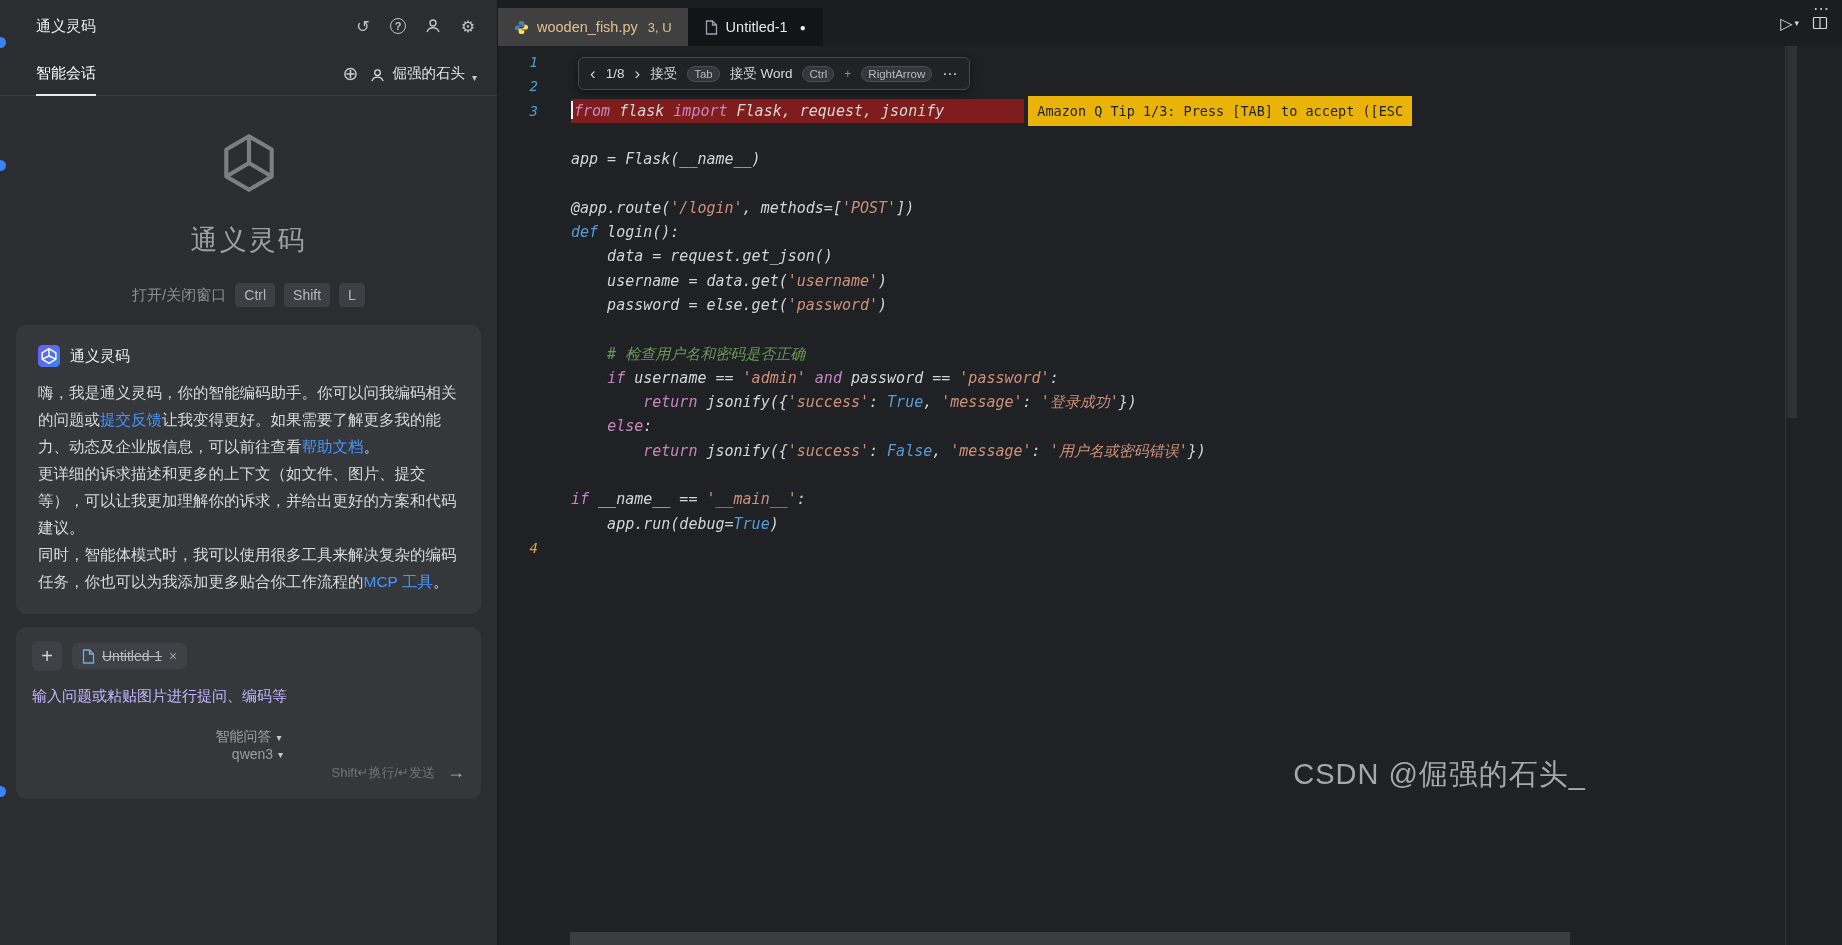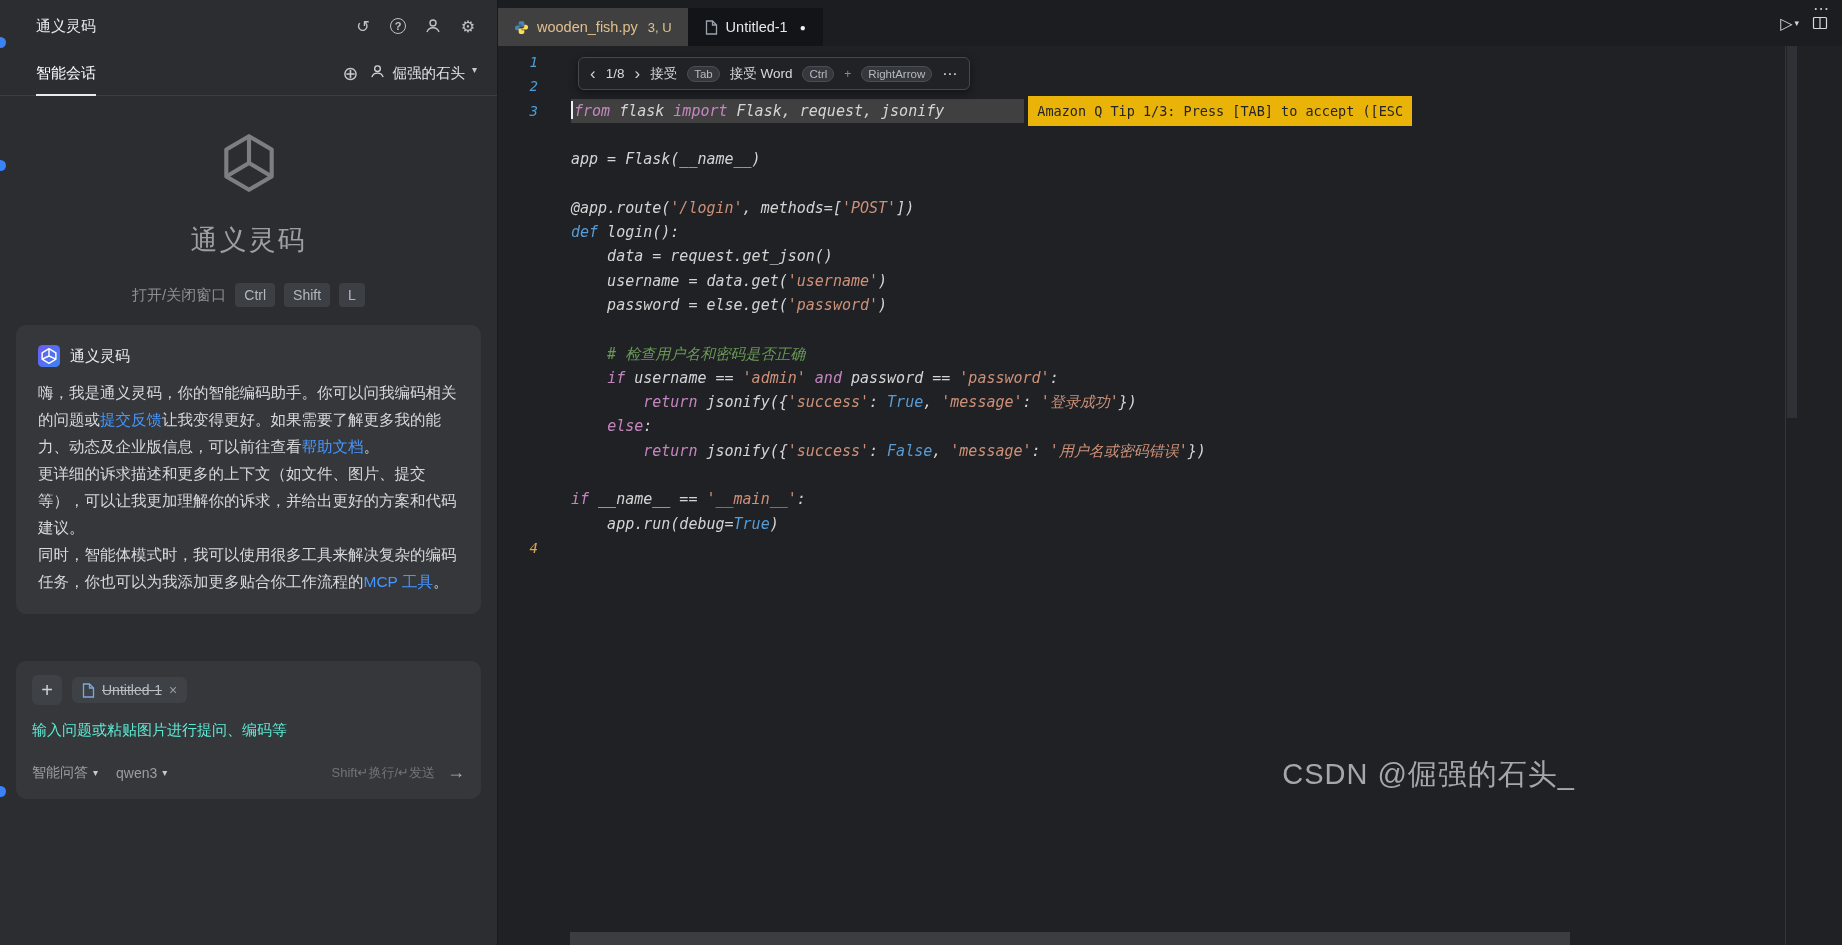--- a/index.html
+++ b/index.html
@@ -19,43 +19,43 @@
   .sb-header { display:flex; align-items:center; height:52px; padding:0 20px 0 36px; }
   .sb-title { font-size:15px; color:#e8eaec; }
   .sb-header-icons { margin-left:auto; display:flex; align-items:center; gap:17px; color:#bfc2c6; }
   .hicon { width:18px; height:18px; display:flex; align-items:center; justify-content:center; font-size:16px; cursor:default; }
   .help-circle { width:16px; height:16px; border:1.3px solid #bfc2c6; border-radius:50%; font-size:11px; font-weight:bold; display:flex; align-items:center; justify-content:center; }
 
   .sb-tabs { display:flex; align-items:center; height:44px; padding:0 20px 0 36px; border-bottom:1px solid #3a3d41; position:relative;font-family:Liberation Serif, serif; }
   .session-tab { font-size:15px; color:#ffffff; position:relative; height:44px; display:flex; align-items:center; }
   .session-tab::after { content:""; position:absolute; left:0; right:0; bottom:0; height:2px; background:#e8eaec; }
   .sb-tabs-right { margin-left:auto; display:flex; align-items:center; gap:12px; color:#c6c9cd; }
-  .user-chip { display:flex; align-items:flex-start; gap:7px; font-size:14.5px; color:#e3e5e7; }
+  .user-chip { display:flex; align-items:flex-end; gap:7px; font-size:14.5px; color:#e3e5e7; }
   .plus-circ { font-size:19px; color:#c6c9cd; line-height:1; }
   .caret { font-size:10px; color:#c6c9cd; }
 
   .sb-hero { text-align:center; }
   .hero-logo { margin-top:34px; opacity:.85; }
   .hero-title { margin-top:22px; font-size:27px; letter-spacing:2px; color:#9ba0a6; }
   .hero-shortcut { margin-top:25px; display:flex; align-items:center; justify-content:center; gap:9px; font-size:15px; color:#8b8f94; }
   .key-chip { background:#3c3f44; color:#b4b8bd; border-radius:4px; padding:4px 9px; font-size:14px; }
 
   .intro-card { margin:18px 16px 0; background:#35373b; border-radius:10px; padding:17px 22px 19px; font-size:15.5px; line-height:27px; color:#d6d8da; text-align:left; }
   .card-head { display:flex; align-items:center; gap:10px; font-size:15px; color:#e8eaec; margin-bottom:10px; }
   .intro-card p { margin:0; }
   a.link { color:#4596ff; text-decoration:none; cursor:pointer; }
 
   .input-card { position:absolute; left:16px; right:16px; bottom:146px; background:#35373b; border-radius:10px; padding:14px 16px 16px; }
   .ctx-row { display:flex; align-items:center; gap:10px; }
   .plus-btn { width:30px; height:30px; background:#3e4145; border-radius:6px; color:#cfd2d6; font-size:20px; display:flex; align-items:center; justify-content:center; cursor:pointer; }
   .ctx-chip { display:flex; align-items:center; gap:7px; background:#3e4145; border-radius:6px; padding:5px 10px; font-size:14px; color:#b9bcc1; }
   .ctx-chip .fname { text-decoration:line-through; }
   .ctx-close { color:#9a9ea3; font-size:14px; cursor:pointer; }
-  .input-placeholder { margin-top:16px; font-size:15px; color:#5eead4; }
-  .input-footer { display:flex; align-items:center; margin-top:22px; }
+  .input-placeholder { margin-top:16px; font-size:15px; color:#c4b5fd; }
+  .input-footer { display:flex; align-items:center; margin-top:22px;flex-direction:column; }
   .dd { display:flex; align-items:center; gap:5px; font-size:14px; color:#9a9ea3; cursor:pointer; }
   .dd + .dd { margin-left:18px; }
   .send-area { margin-left:auto; display:flex; align-items:center; gap:12px; }
   .send-hint { font-size:13px; color:#70747a; }
   .send-arrow { font-size:18px; color:#a7abb0; cursor:pointer; }
 
   
   .editor { position:absolute; left:498px; top:0; right:0; bottom:0; background:#1f2125; }
   .tabbar { height:46px; background:#1c1d20; display:flex; align-items:flex-end; position:relative; }
   .tab { height:38px; display:flex; align-items:center; gap:8px; padding:0 16px; font-size:14.5px; border-right:1px solid #131416; cursor:pointer; }
@@ -65,36 +65,36 @@
   .mod-dot { font-size:10px; color:#f0f1f3; margin-left:4px; }
   .tab-actions { margin-left:auto; align-self:center; display:flex; align-items:center; gap:13px; padding-right:14px; color:#d3d6da; }
   .run-wrap { display:flex; align-items:center; gap:2px; font-size:16px; cursor:pointer; }
   .run-wrap .caret { font-size:9px; color:#d3d6da; }
   .corner-more { position:absolute; top:-1px; right:12px; font-size:16px; color:#c0c3c7; letter-spacing:1px; }
 
   .code { position:absolute; left:0; right:0; top:46px; bottom:0; padding-top:4px; font-family:"DejaVu Sans Mono","Liberation Mono",monospace; font-style:italic; font-size:15px; }
   .code-line { height:24.3px; line-height:24.3px; display:flex; align-items:center; white-space:pre; }
   .gutter { flex:none; width:40px; text-align:right; font-size:14px; color:#6e7681; }
   .line-content { margin-left:33px; display:inline-block; }
-  .line-content.hl { background:#404040; padding-right:80px; }
+  .line-content.hl { background:#7f1d1d; padding-right:80px; }
   .tok-kw { color:#c586c0; } .tok-def { color:#569cd6; } .tok-str { color:#ce9178; }
   .tok-bool{ color:#569cd6; } .tok-com { color:#6a9955; } .tok-txt { color:#d4d4d4; }
   .cursor { display:inline-block; width:2px; height:18px; background:#eceff2; vertical-align:-3px; margin-right:1px; }
   .q-tip { margin-left:4px; background:#eab308; color:#232426; font-family:"DejaVu Sans Mono","Liberation Mono",monospace; font-style:normal; font-size:13.5px; padding:3px 9px; max-width:452px; overflow:hidden; display:inline-block; vertical-align:middle; white-space:nowrap; }
 
   .sugg { position:absolute; top:57px; left:80px; height:33px; display:flex; align-items:center; gap:10px; background:#202226; border:1px solid #45484e; border-radius:6px; padding:0 11px; font-size:13.5px; color:#d6d9dd; z-index:5; box-shadow:0 3px 10px rgba(0,0,0,.45); }
   .sugg .chev { font-size:17px; color:#cfd2d6; cursor:pointer; line-height:1; }
   .mini-key { background:#34373c; border:1px solid #4a4e54; border-radius:8px; padding:1px 6px; font-size:11.5px; color:#b6bac0; }
   .sugg-sep { color:#8a8e94; font-size:12px; }
   .sugg-more { font-size:15px; letter-spacing:1px; cursor:pointer; }
 
   .v-div { position:absolute; top:46px; bottom:0; right:56px; width:1px; background:#34373b; }
   .v-thumb { position:absolute; top:46px; right:45px; width:10px; height:372px; background:rgba(130,134,140,.16); }
   .h-thumb { position:absolute; left:72px; bottom:0; height:13px; width:1000px; background:#3b3d41; cursor:pointer; }
-  .watermark { position:absolute; right:267px; bottom:150px; font-size:29px; color:#a6a7ab; letter-spacing:1px; white-space:nowrap; }
+  .watermark { position:absolute; right:256px; bottom:150px; font-size:29px; color:#a6a7ab; letter-spacing:1px; white-space:nowrap; }
 </style>
 </head>
 <body>
 
 <div class="sidebar">
 
   <div class="sb-header">
     <span class="sb-title">通义灵码</span>
     <div class="sb-header-icons">
       <span class="hicon">↺</span>

